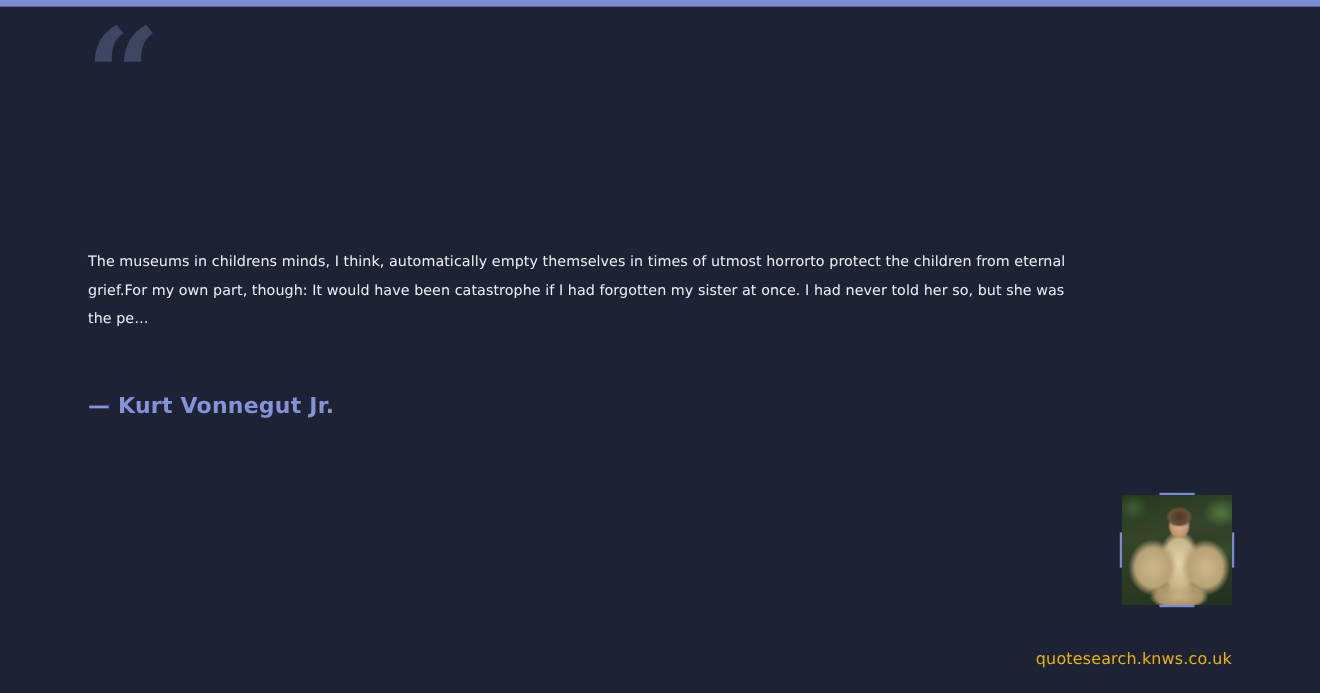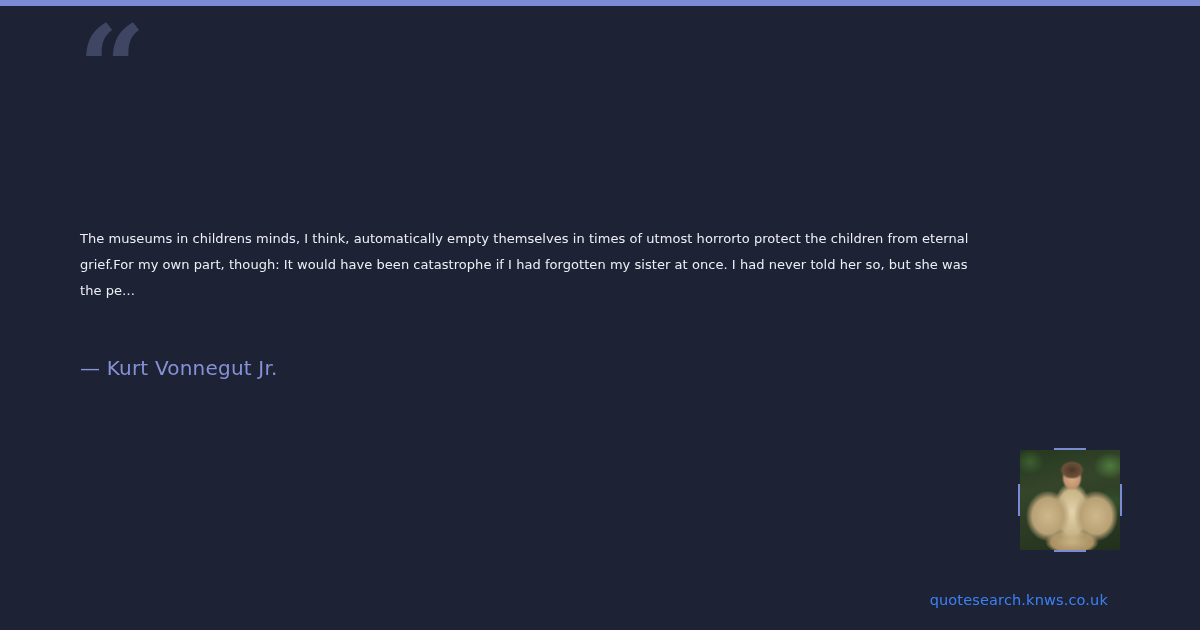--- a/index.html
+++ b/index.html
@@ -60,21 +60,21 @@
     letter-spacing: 0.05px;
   }
 
   
   .author {
     position: absolute;
     left: 80px;
     top: 354px;
     font-size: 20px;
     line-height: 28px;
-    font-weight: 400;
+    font-weight: 700;
     color: #8592d8;
     letter-spacing: 0.2px;
     white-space: nowrap;
   }
 
   
   .portrait {
     position: absolute;
     left: 1020px;
     top: 450px;
@@ -121,25 +121,25 @@
     background: #7b8ad4;
   }
   .pf-top    { left: 34px; top: -2px;    width: 32px; height: 2px; }
   .pf-bottom { left: 34px; bottom: -2px; width: 32px; height: 2px; }
   .pf-left   { top: 34px;  left: -2px;   width: 2px;  height: 32px; }
   .pf-right  { top: 34px;  right: -2px;  width: 2px;  height: 32px; }
 
   
   .source {
     position: absolute;
-    right: 92px;
+    right: 80px;
     top: 590px;
     font-size: 14.5px;
     line-height: 20px;
-    color: #3b82f6;
+    color: #eab308;
     letter-spacing: 0.15px;
     white-space: nowrap;
   }
 </style>
 </head>
 <body>
 
 <div class="card">
 
   <div class="top-bar"></div>

